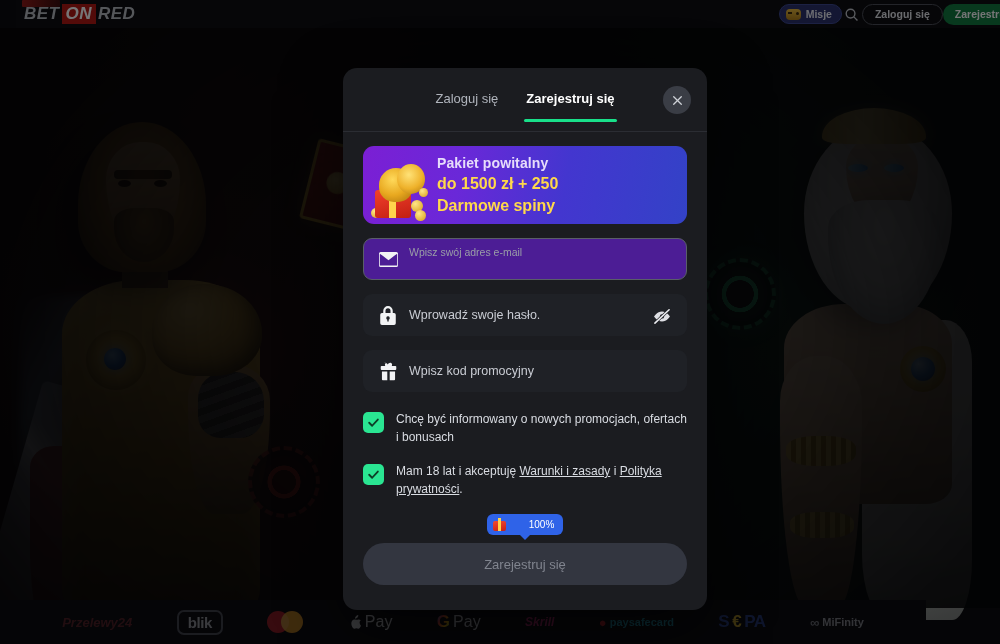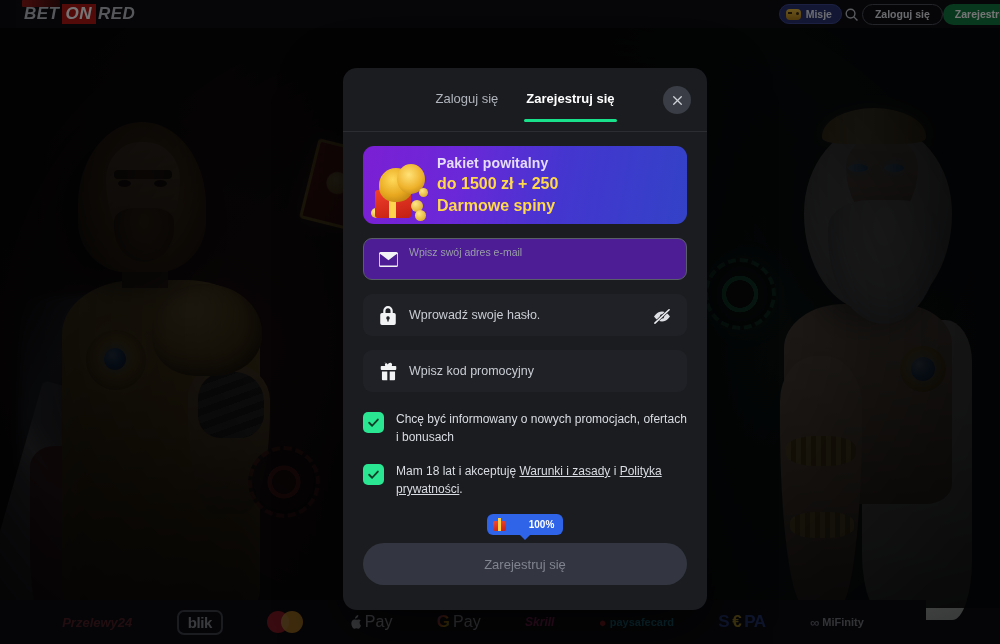--- a/index.html
+++ b/index.html
@@ -604,21 +604,21 @@
     border-radius: 2px;
   }
   .badge-gift::after {
     content: "";
     position: absolute; left: 5px; top: 0;
     width: 3px; height: 13px;
     background: #ffd34d;
   }
   .badge-pct {
     font-size: 10px;
-    font-weight: bold;
+    font-weight: normal;
     color: #ffffff;
     margin-left: 19px;
   }
 
   .submit-btn {
     margin-top: 8px;
     height: 42px;
     border-radius: 21px;
     background: #333640;
     display: flex;

